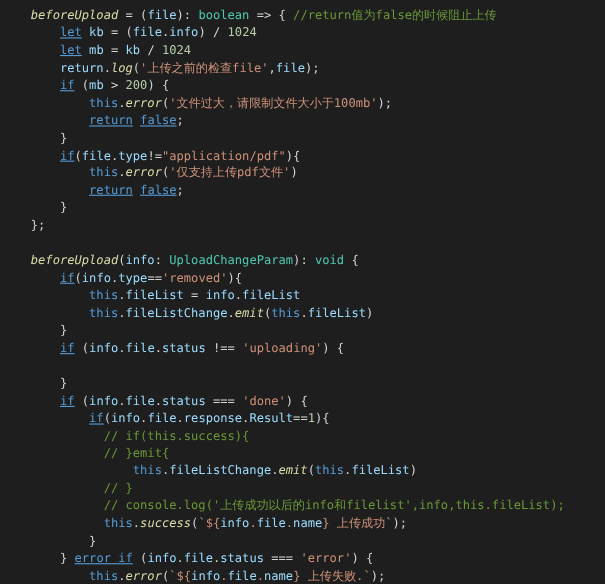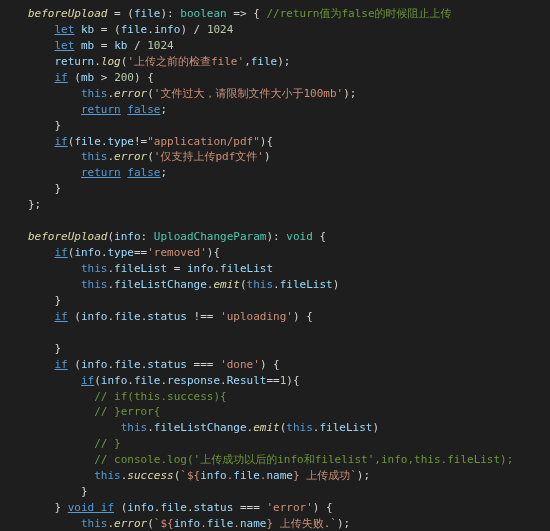--- a/index.html
+++ b/index.html
@@ -35,26 +35,26 @@
 <span>    <span class="tok-kw">if</span><span class="tok-punc">(</span><span class="tok-var">info</span><span class="tok-punc">.</span><span class="tok-var">type</span><span class="tok-punc">==</span><span class="tok-str">'removed'</span><span class="tok-punc">){</span></span>
 <span>        <span class="tok-this">this</span><span class="tok-punc">.</span><span class="tok-var">fileList</span><span class="tok-punc"> = </span><span class="tok-var">info</span><span class="tok-punc">.</span><span class="tok-var">fileList</span></span>
 <span>        <span class="tok-this">this</span><span class="tok-punc">.</span><span class="tok-var">fileListChange</span><span class="tok-punc">.</span><span class="tok-fn">emit</span><span class="tok-punc">(</span><span class="tok-this">this</span><span class="tok-punc">.</span><span class="tok-var">fileList</span><span class="tok-punc">)</span></span>
 <span>    <span class="tok-punc">}</span></span>
 <span>    <span class="tok-kw">if</span><span class="tok-punc"> (</span><span class="tok-var">info</span><span class="tok-punc">.</span><span class="tok-var">file</span><span class="tok-punc">.</span><span class="tok-var">status</span><span class="tok-punc"> !== </span><span class="tok-str">'uploading'</span><span class="tok-punc">) {</span></span>
 <span></span>
 <span>    <span class="tok-punc">}</span></span>
 <span>    <span class="tok-kw">if</span><span class="tok-punc"> (</span><span class="tok-var">info</span><span class="tok-punc">.</span><span class="tok-var">file</span><span class="tok-punc">.</span><span class="tok-var">status</span><span class="tok-punc"> === </span><span class="tok-str">'done'</span><span class="tok-punc">) {</span></span>
 <span>        <span class="tok-kw">if</span><span class="tok-punc">(</span><span class="tok-var">info</span><span class="tok-punc">.</span><span class="tok-var">file</span><span class="tok-punc">.</span><span class="tok-var">response</span><span class="tok-punc">.</span><span class="tok-var">Result</span><span class="tok-punc">==</span><span class="tok-num">1</span><span class="tok-punc">){</span></span>
 <span>          <span class="tok-com">// if(this.success){</span></span>
-<span>          <span class="tok-com">// }error{</span></span>
+<span>          <span class="tok-com">// }emit{</span></span>
 <span>              <span class="tok-this">this</span><span class="tok-punc">.</span><span class="tok-var">fileListChange</span><span class="tok-punc">.</span><span class="tok-fn">emit</span><span class="tok-punc">(</span><span class="tok-this">this</span><span class="tok-punc">.</span><span class="tok-var">fileList</span><span class="tok-punc">)</span></span>
 <span>          <span class="tok-com">// }</span></span>
 <span>          <span class="tok-com">// console.log('上传成功以后的info和filelist',info,this.fileList);</span></span>
 <span>          <span class="tok-this">this</span><span class="tok-punc">.</span><span class="tok-fn">success</span><span class="tok-punc">(</span><span class="tok-str">`${</span><span class="tok-var">info</span><span class="tok-str">.</span><span class="tok-var">file</span><span class="tok-str">.</span><span class="tok-var">name</span><span class="tok-str">} 上传成功`</span><span class="tok-punc">);</span></span>
 <span>        <span class="tok-punc">}</span></span>
-<span>    <span class="tok-punc">} </span><span class="tok-kw">void if</span><span class="tok-punc"> (</span><span class="tok-var">info</span><span class="tok-punc">.</span><span class="tok-var">file</span><span class="tok-punc">.</span><span class="tok-var">status</span><span class="tok-punc"> === </span><span class="tok-str">'error'</span><span class="tok-punc">) {</span></span>
+<span>    <span class="tok-punc">} </span><span class="tok-kw">error if</span><span class="tok-punc"> (</span><span class="tok-var">info</span><span class="tok-punc">.</span><span class="tok-var">file</span><span class="tok-punc">.</span><span class="tok-var">status</span><span class="tok-punc"> === </span><span class="tok-str">'error'</span><span class="tok-punc">) {</span></span>
 <span>        <span class="tok-this">this</span><span class="tok-punc">.</span><span class="tok-fn">error</span><span class="tok-punc">(</span><span class="tok-str">`${</span><span class="tok-var">info</span><span class="tok-str">.</span><span class="tok-var">file</span><span class="tok-str">.</span><span class="tok-var">name</span><span class="tok-str">} 上传失败.`</span><span class="tok-punc">);</span></span>
 
 
 <span></span>
 
 
 </div>
 
 </body></html>

